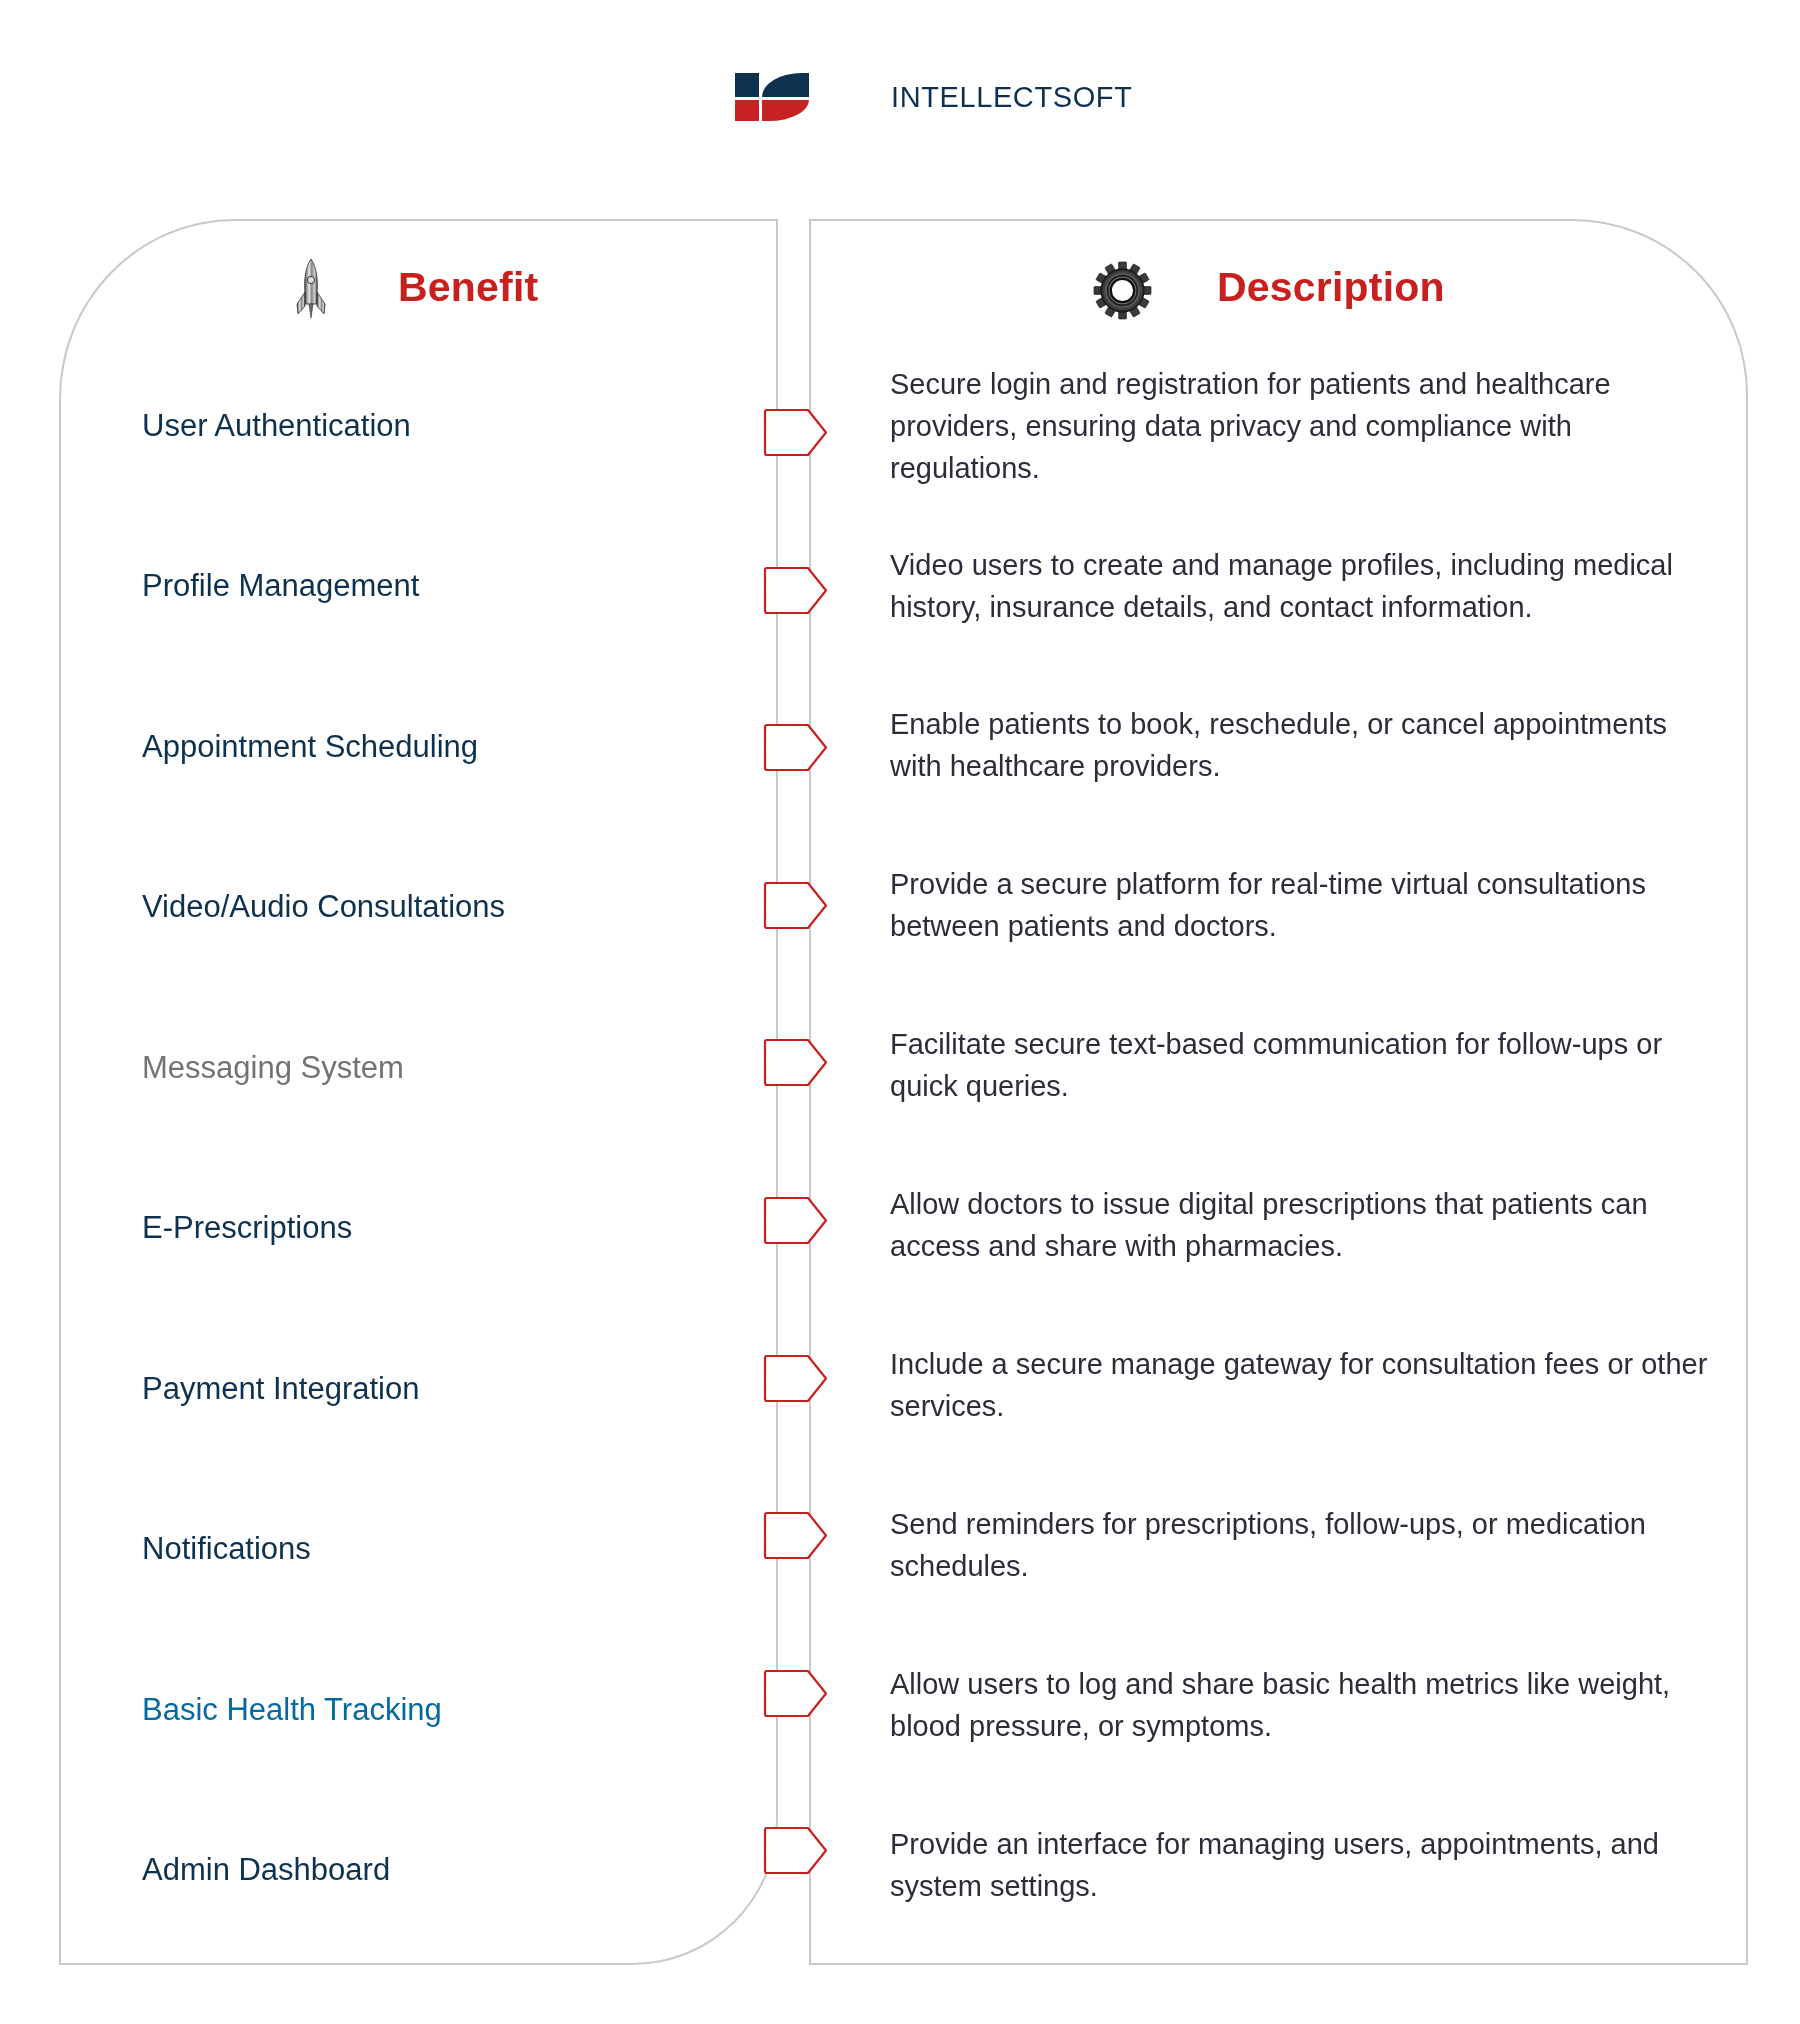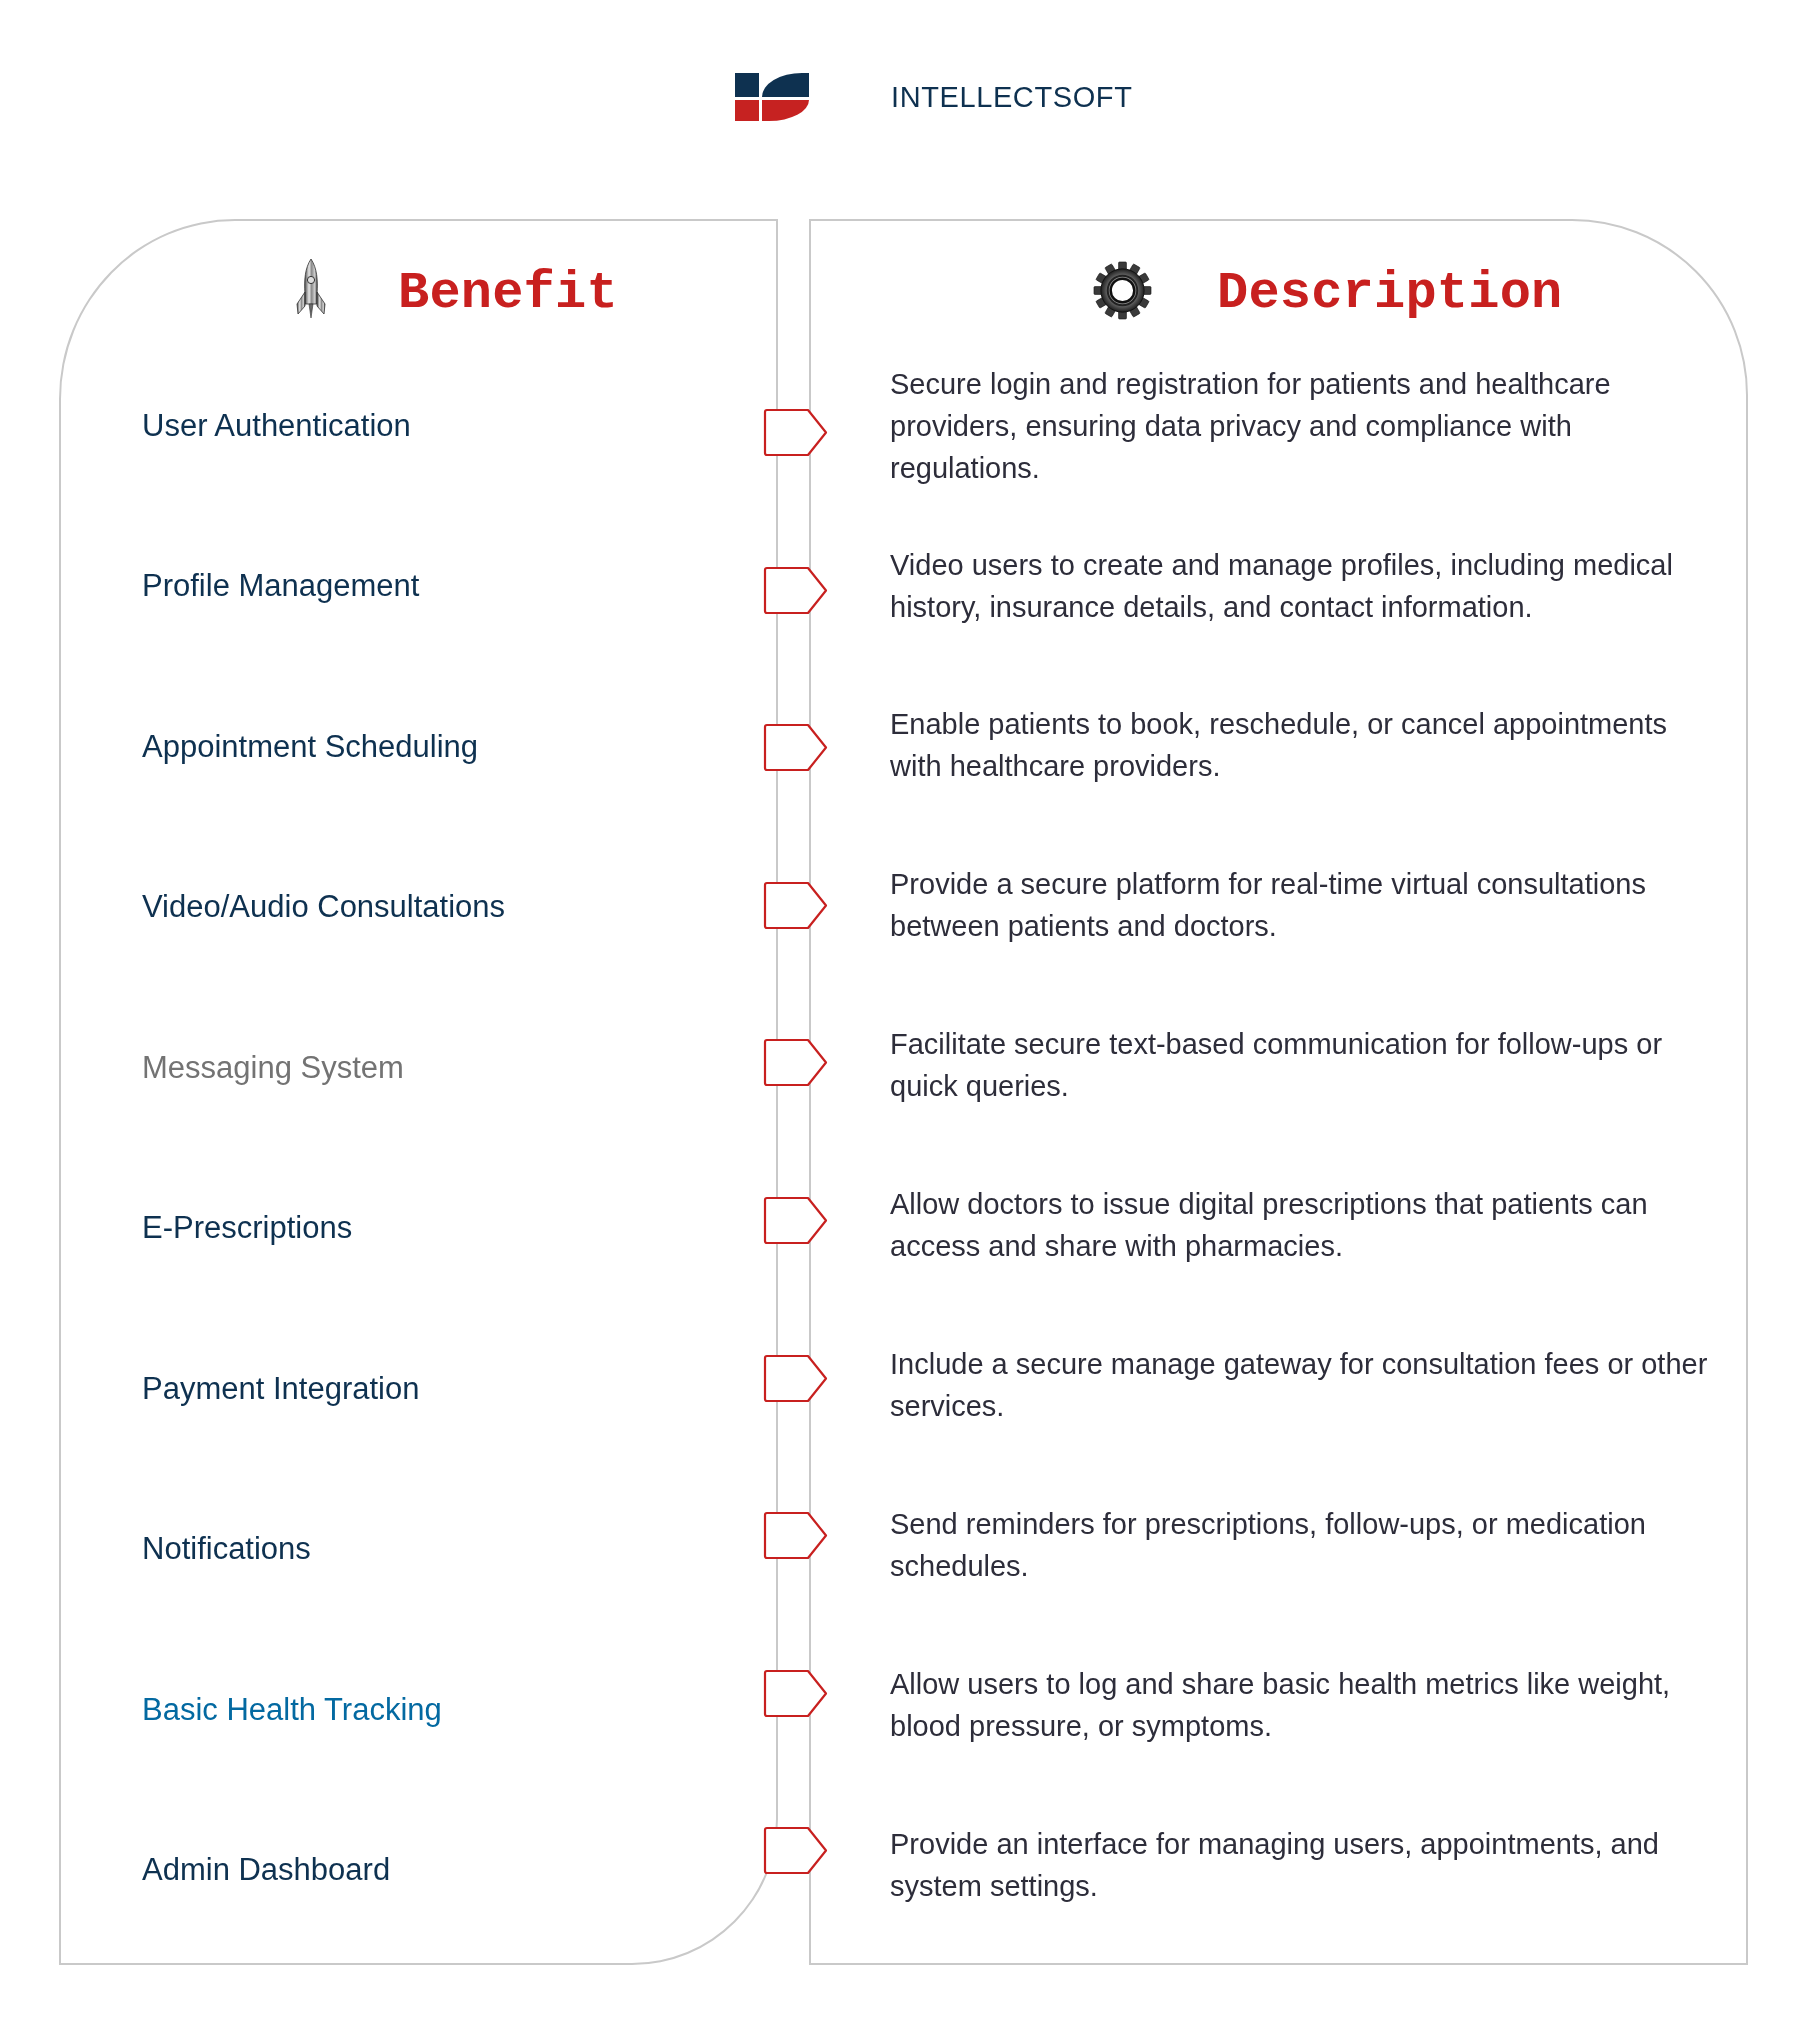--- a/index.html
+++ b/index.html
@@ -16,21 +16,21 @@
   .logo-word { position:absolute; left:112px; top:8px; font-weight:normal; font-size:29px;
                letter-spacing:0.6px; white-space:nowrap;margin-left:44px; }
 
   .box { position:absolute; background:#fff; border:2px solid #c9c9c9; box-sizing:border-box; }
   .box-left { left:59px; top:219px; width:719px; height:1746px;
               border-top-left-radius:176px 180px; border-bottom-right-radius:146px 146px; }
   .box-right { left:809px; top:219px; width:939px; height:1746px;
                border-top-right-radius:176px 176px; }
 
   .col-head { position:absolute; top:258px; height:62px; display:flex; align-items:center; }
-  .col-head .title { font-weight:bold; font-size:52px; letter-spacing:0.2px;font-family:Liberation Mono, monospace; }
+  .col-head .title { font-weight:bold; font-size:41px; letter-spacing:0.2px; }
   .head-benefit { left:295px; }
   .head-benefit .title { position:absolute; left:103px; top:6px; white-space:nowrap; }
   .head-desc { left:1093px;align-items:flex-end; }
   .head-desc .title { position:absolute; left:124px; top:6px; white-space:nowrap; }
   .icon-rocket { width:32px; height:62px; }
   .icon-gear { width:59px; height:59px; }
 
   .benefit { position:absolute; left:142px; font-weight:normal; font-size:31px;
              line-height:36px; white-space:nowrap; }
 

